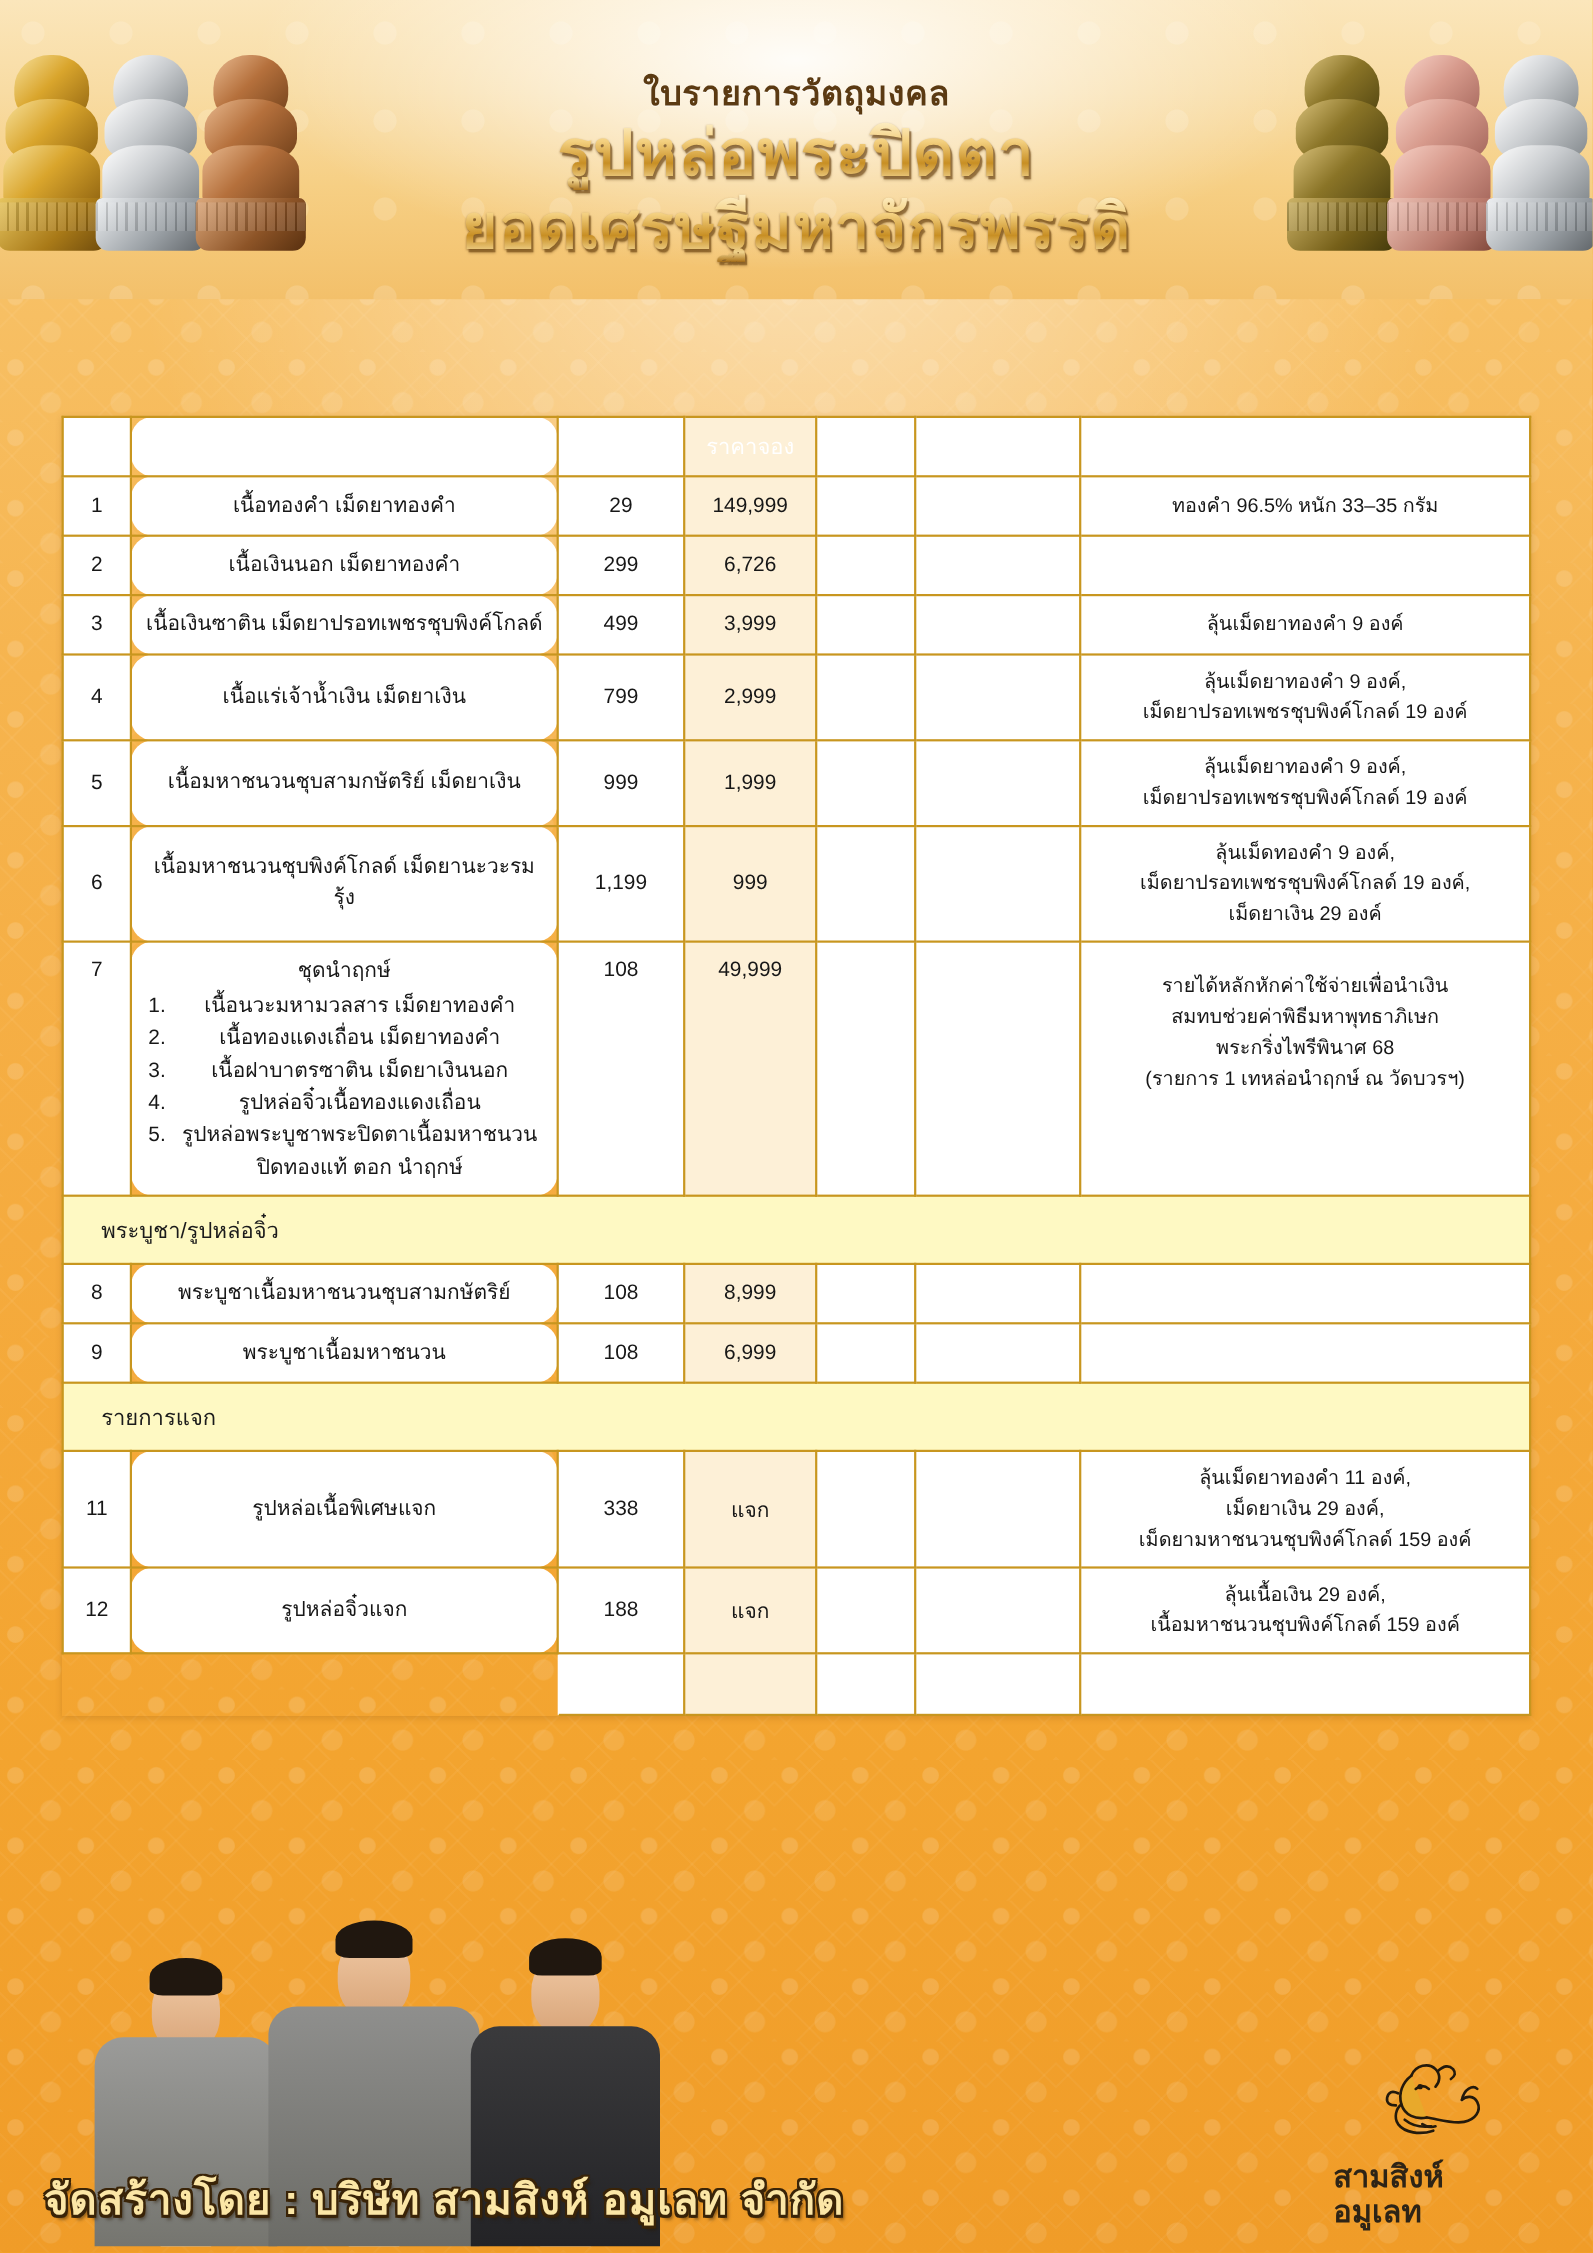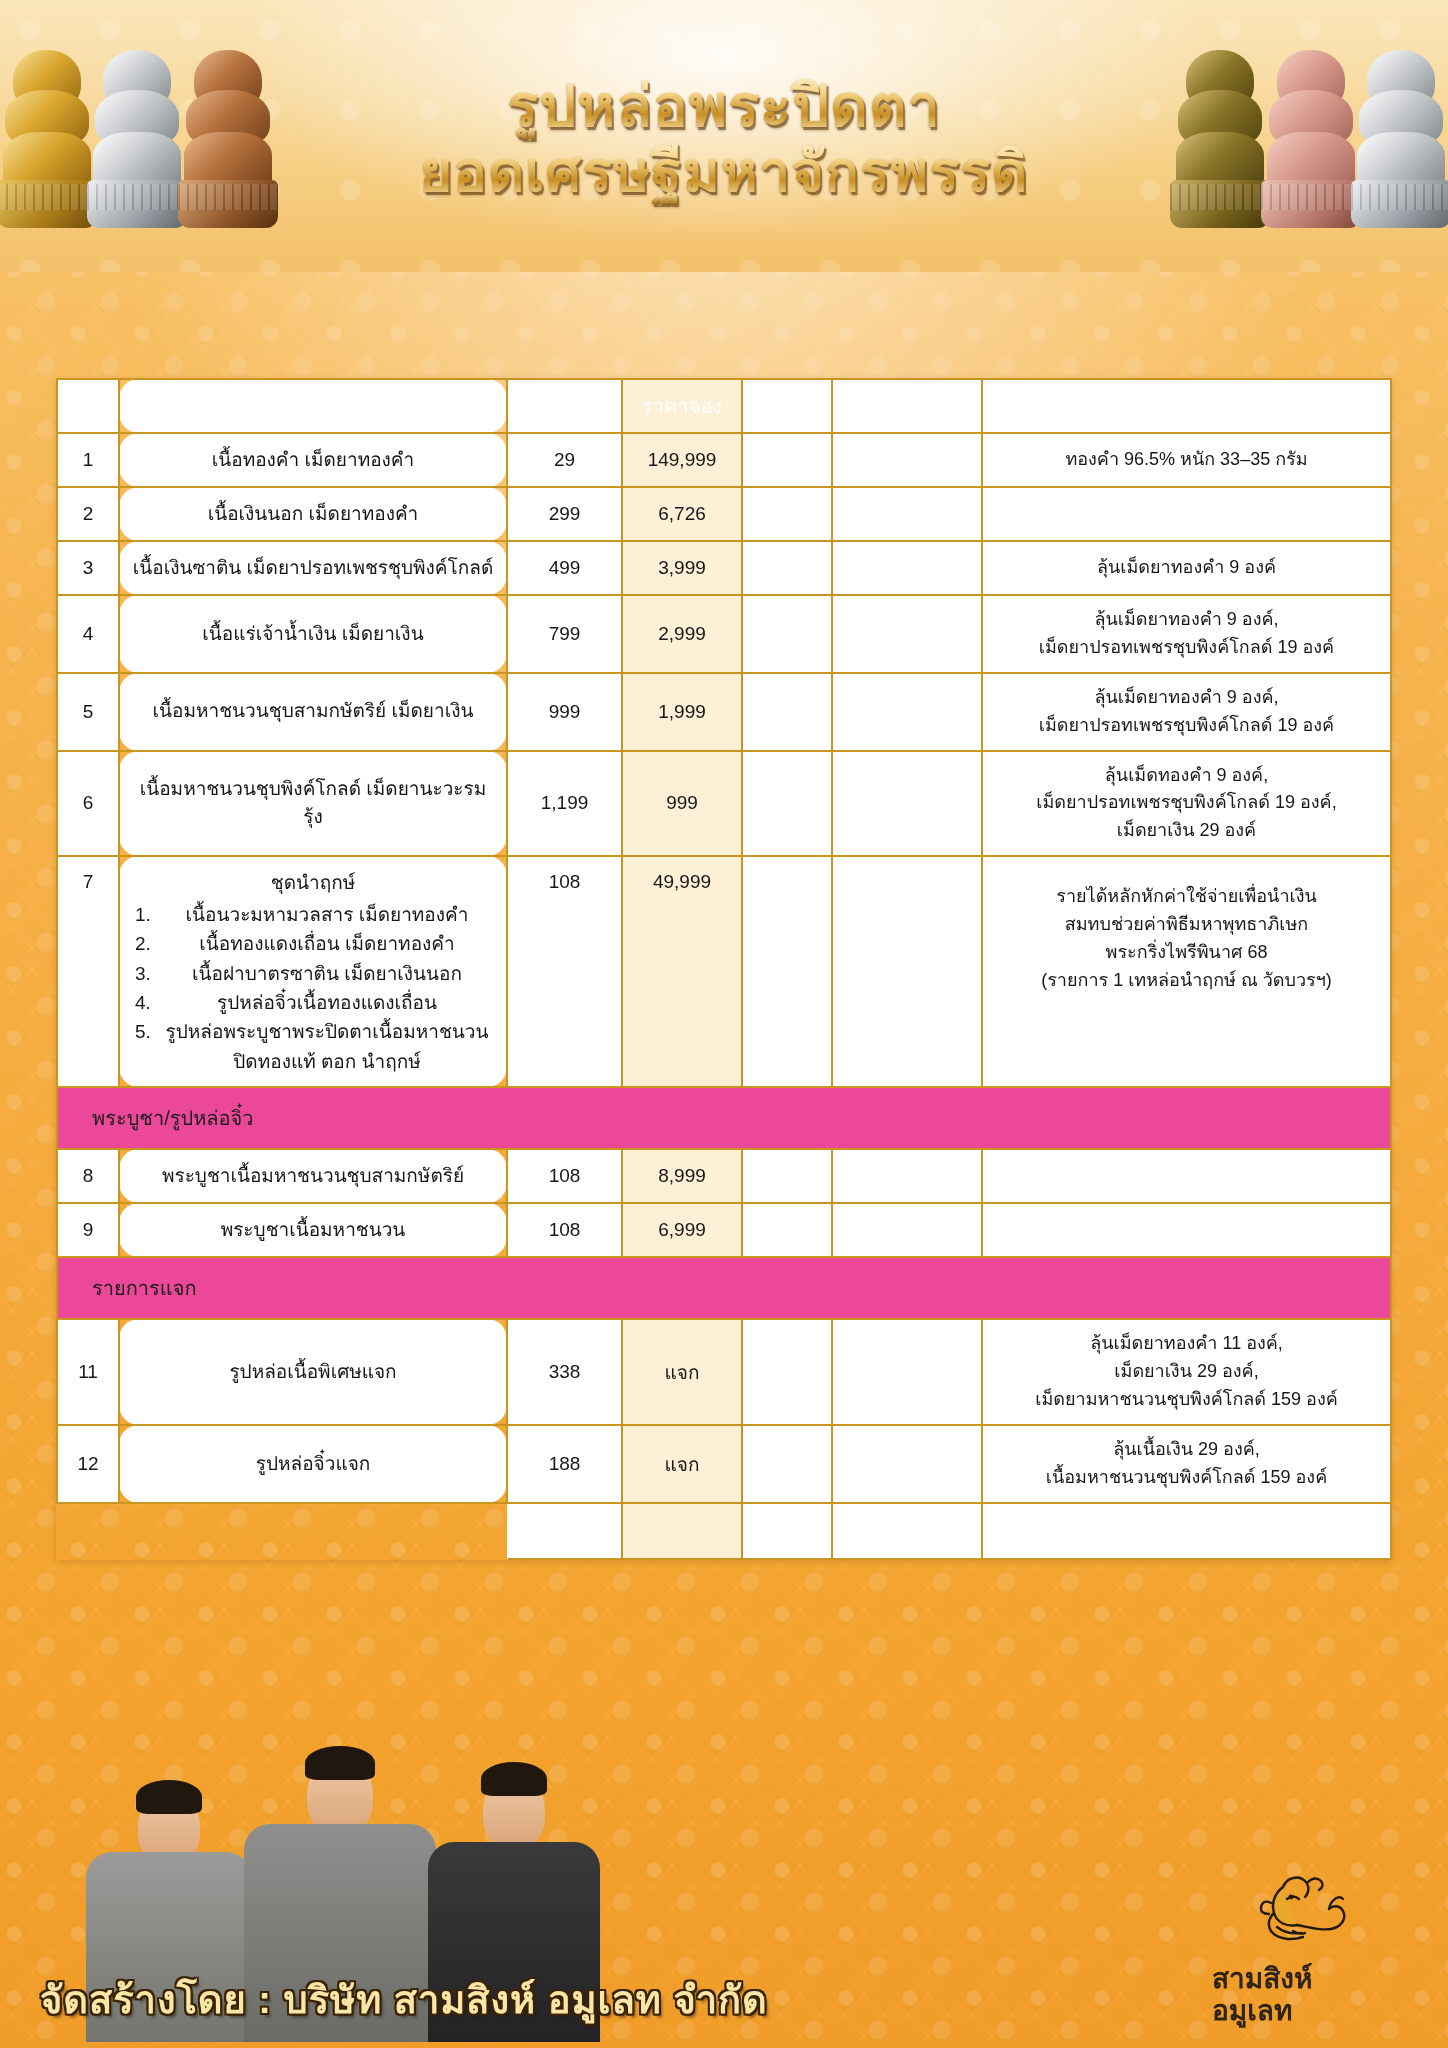--- a/index.html
+++ b/index.html
@@ -162,21 +162,21 @@
   .c-price   { width: 120px; text-align: center; background: #fdf0d7 !important; }
   .c-qty     { width: 90px; }
   .c-total   { width: 150px; }
   .c-note    { text-align: center; }
 
   tbody td { height: 54px; }
   tbody td.c-item { line-height: 1.5; }
   tbody td.c-note { line-height: 1.55; font-size: 18px; }
 
   tr.section-row td {
-    background: #ec4899;
+    background: #fef9c3;
     text-align: left;
     font-size: 20px;
     padding-left: 34px;
     height: 62px;
     color: #1b1b1b;
   }
   tr.blank-row td { height: 56px; }
   tr.blank-row td.c-no, tr.blank-row td.c-item { background: transparent; border-color: transparent; }
 
   .kit-title { margin-bottom: 2px; }
@@ -286,20 +286,21 @@
     </span>
     <span class="statue s-rose">
       <span class="head"></span><span class="arms"></span><span class="body"></span><span class="base"></span>
     </span>
     <span class="statue s-silver">
       <span class="head"></span><span class="arms"></span><span class="body"></span><span class="base"></span>
     </span>
   </div>
 
   <div class="title-block">
+    <div class="title-sm">ใบรายการวัตถุมงคล</div>
     <div class="title-lg">รูปหล่อพระปิดตา</div>
     <div class="title-lg l2">ยอดเศรษฐีมหาจักรพรรดิ</div>
   </div>
 </div>
 
 <div class="table-wrap">
   <table class="listing">
     <thead>
       <tr>
         <th class="c-no">ลำดับ</th>

